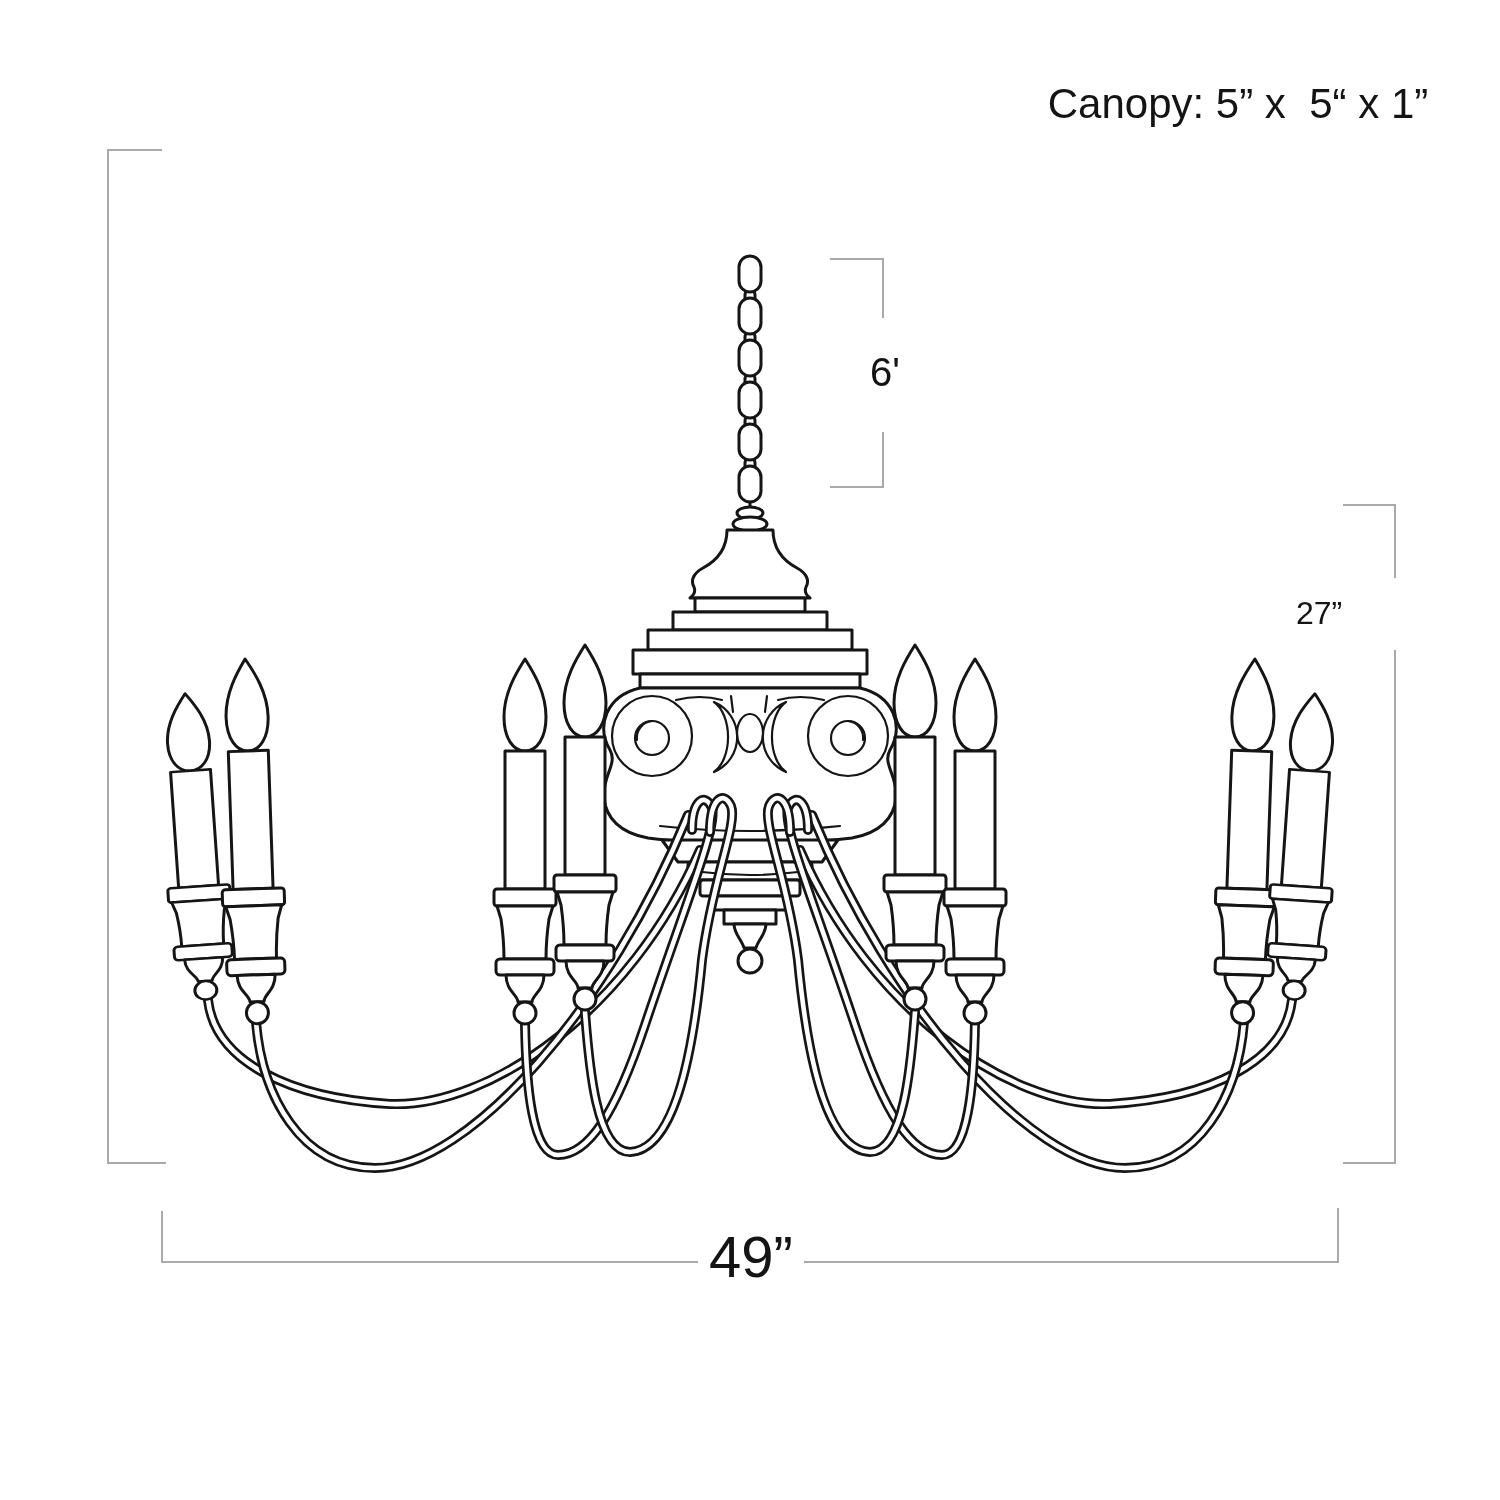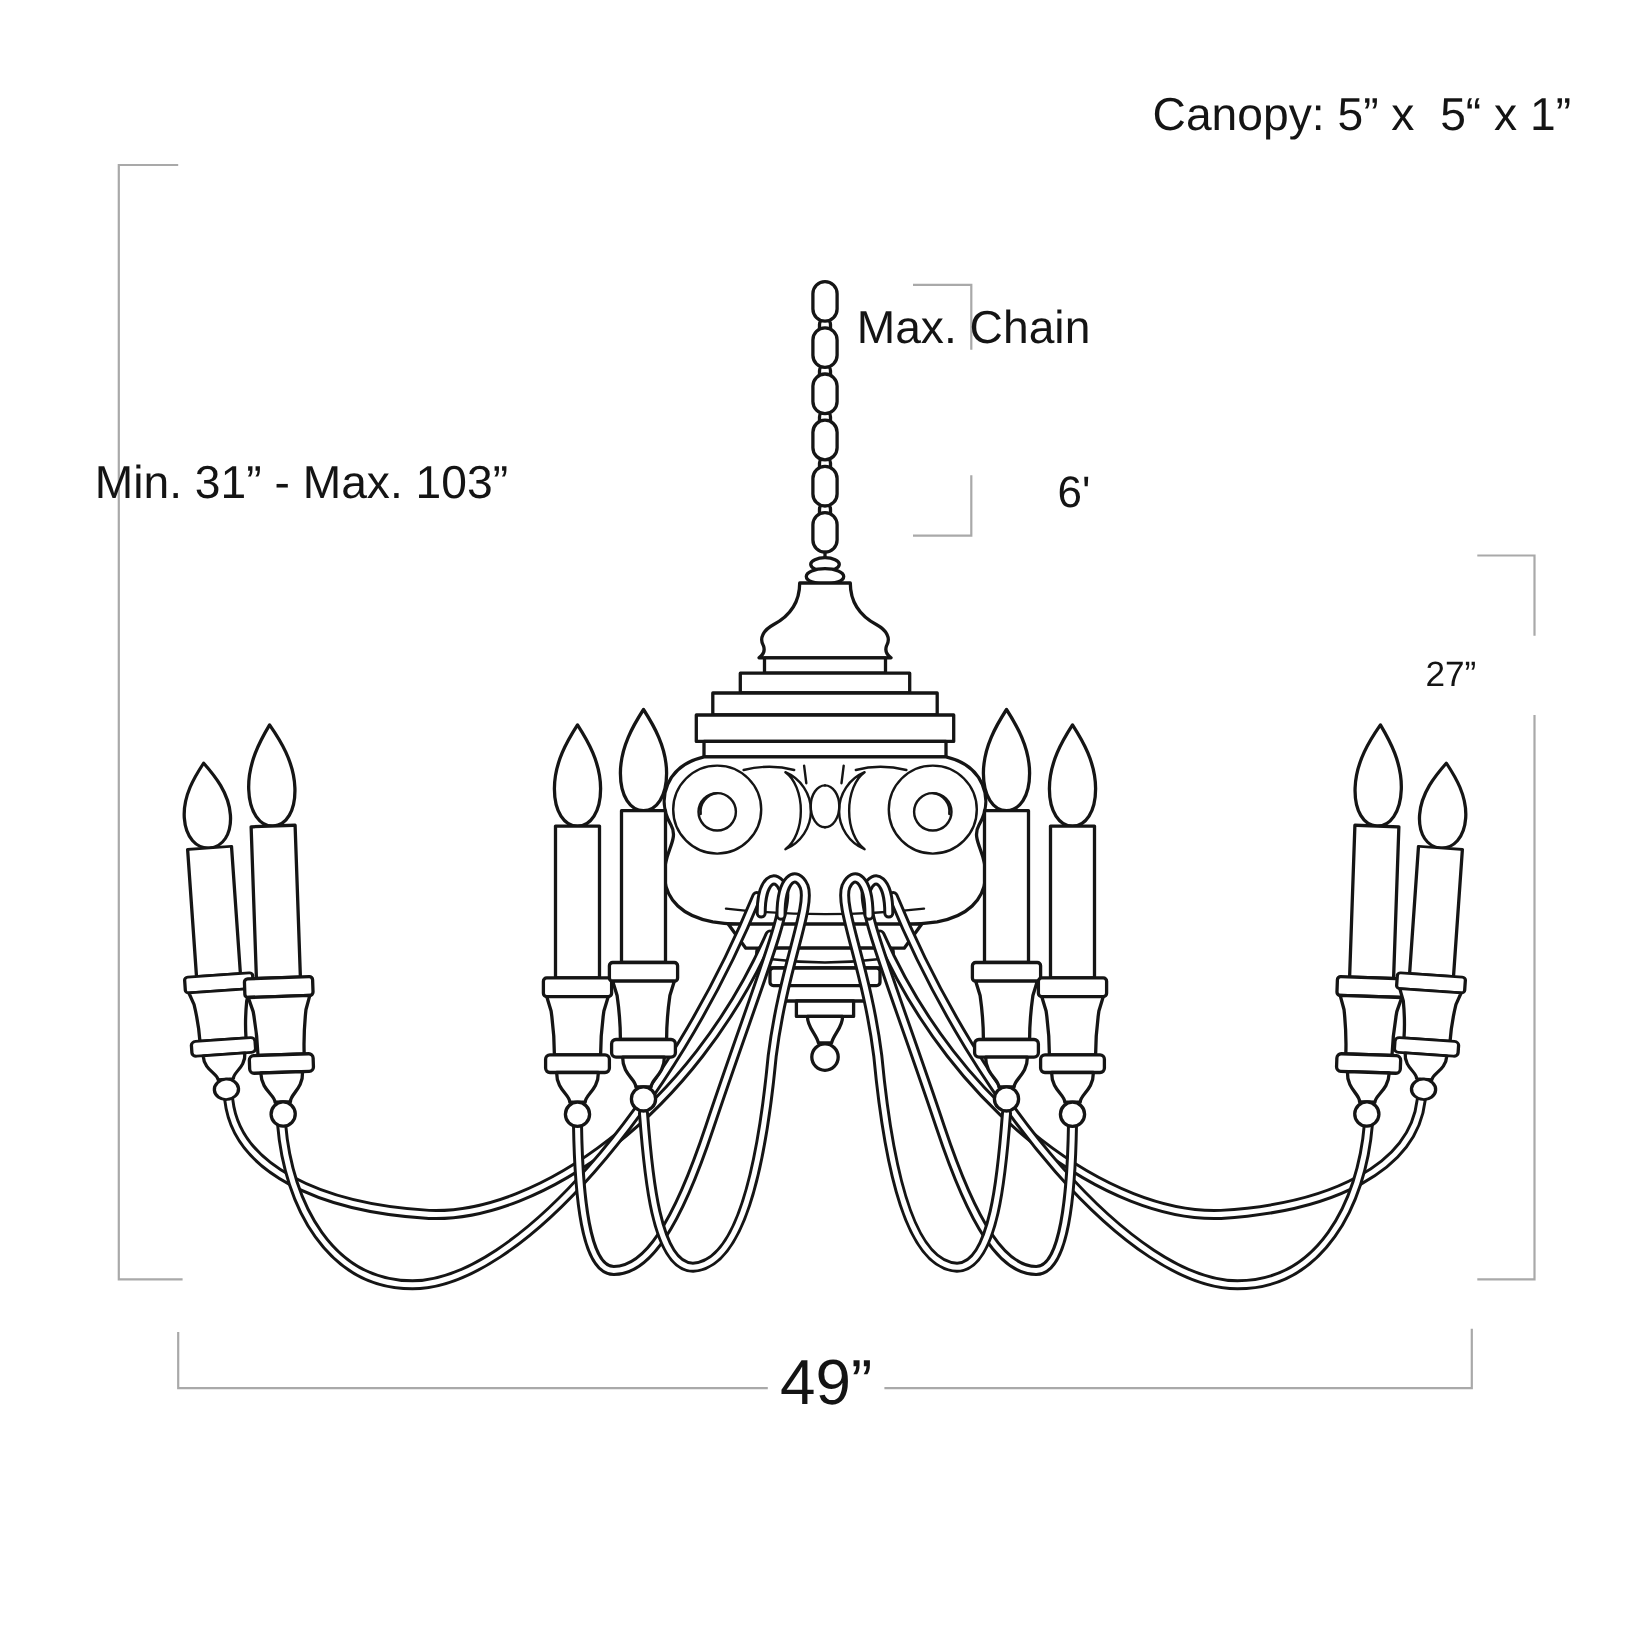--- a/index.html
+++ b/index.html
@@ -16,21 +16,21 @@
   .art .solid{fill:#ffffff;}
   .thin{stroke-width:2.2;}
   .arm-under{fill:none;stroke-width:10;}
   .arm-over{fill:none;stroke:#ffffff;stroke-width:4.6;}
   .candle-part{fill:#ffffff;}
   .label{
     position:absolute;
     transform:translate(-50%,-50%);
     color:#141414;
     white-space:pre;
-    text-align:right;
+    text-align:center;
     line-height:1.2;
   }
   #canopy-label{left:1238px;top:104px;font-size:42px;}
   #height-range-label{left:274px;top:439px;font-size:42px;}
   #max-chain-label{left:885px;top:372px;font-size:42px;}
   #max-chain-label .l2{font-size:40px;}
   #fixture-height-label{left:1319px;top:613px;font-size:32px;}
   #fixture-width-label{left:751px;top:1257px;font-size:58px;}
 </style>
 </head>
@@ -172,23 +172,21 @@
         <use href="#candle" transform="translate(915,643)"></use>
         <use href="#candle" transform="translate(975,657)"></use>
         <use href="#candle" transform="translate(1255,657) rotate(2)"></use>
         <use href="#candle" transform="translate(1315,692) rotate(4) scale(1,0.84)"></use>
       </g>
     </g>
   </svg>
 
   <div class="label" id="canopy-label">Canopy: 5” x  5“ x 1”</div>
 
-  <div class="label" id="height-range-label">Min. 31” - Max. 103”</div>
 
   <div class="label" id="max-chain-label">
-    <div class="l1">Max. Chain</div>
     <div class="l2">6'</div>
   </div>
 
   <div class="label" id="fixture-height-label">27”</div>
 
   <div class="label" id="fixture-width-label">49”</div>
 </div>
 
 </body></html>

